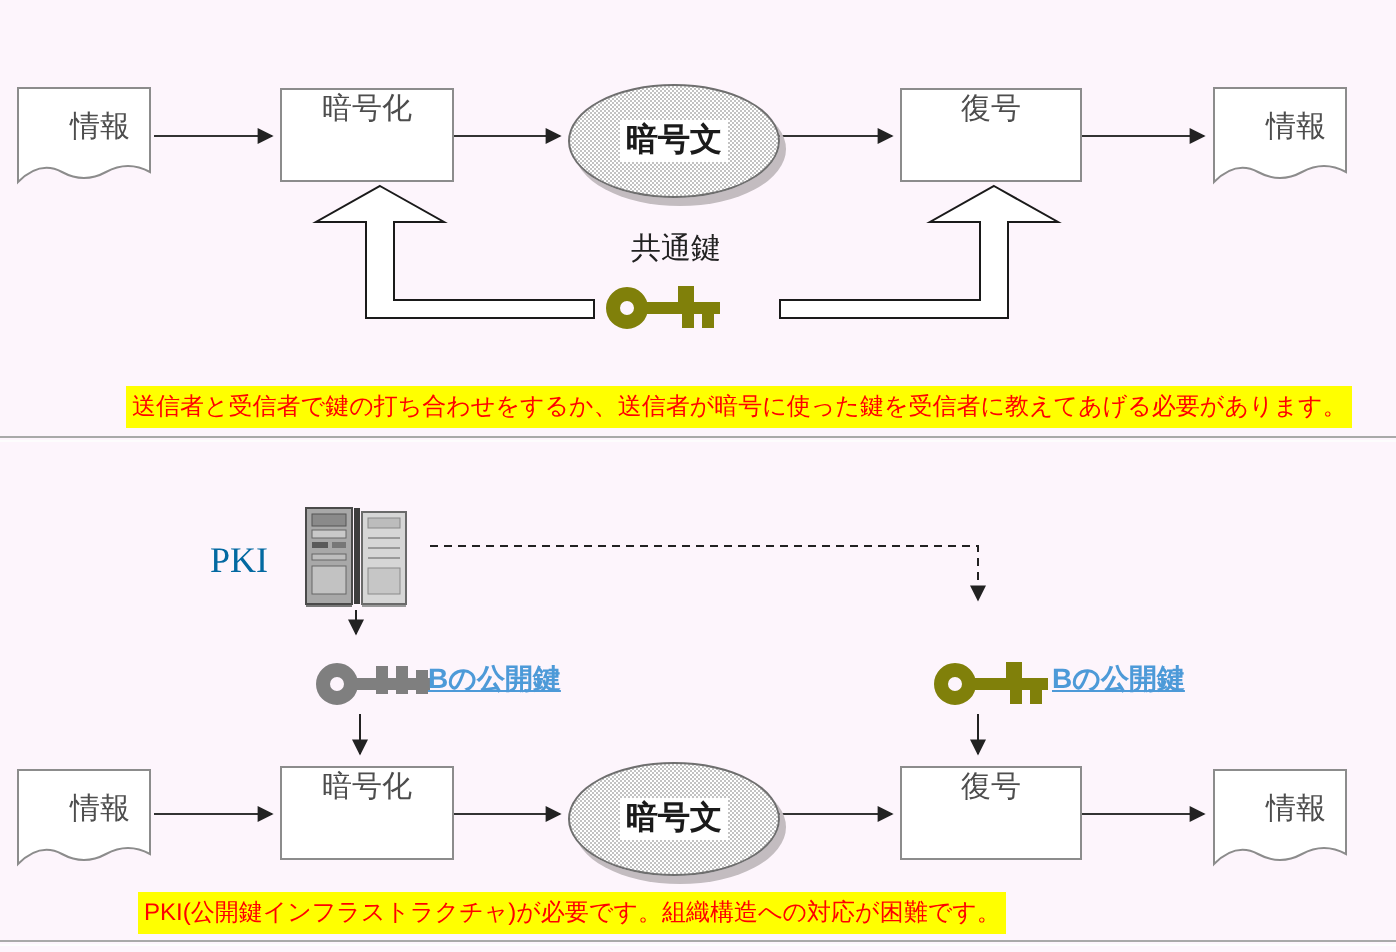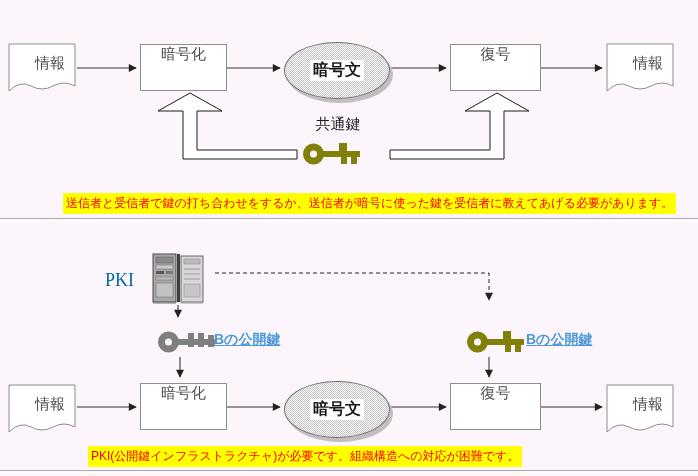--- a/index.html
+++ b/index.html
@@ -178,17 +178,17 @@
     <span>復号</span>
   </div>
 
   <div class="doc" style="left:606px;top:384px;">
     <svg width="68" height="56" viewBox="0 0 68 56">
       <path d="M1,1 L67,1 L67,43 Q56,37 45,43 Q34,49 23,43 Q12,37 1,48 Z" fill="#ffffff" stroke="#8c8c8c" stroke-width="1"></path>
     </svg>
     <span>情報</span>
   </div>
 
-  <div class="note" style="left:88px;top:446px;">PKI(公開鍵インフラストラクチャ)が必要です。組織構造への対応が困難です。</div>
+  <div class="note" style="left:69px;top:446px;">PKI(公開鍵インフラストラクチャ)が必要です。組織構造への対応が困難です。</div>
 
   <div class="divider" style="top:470px;"></div>
 
 </div>
 
 </body></html>

